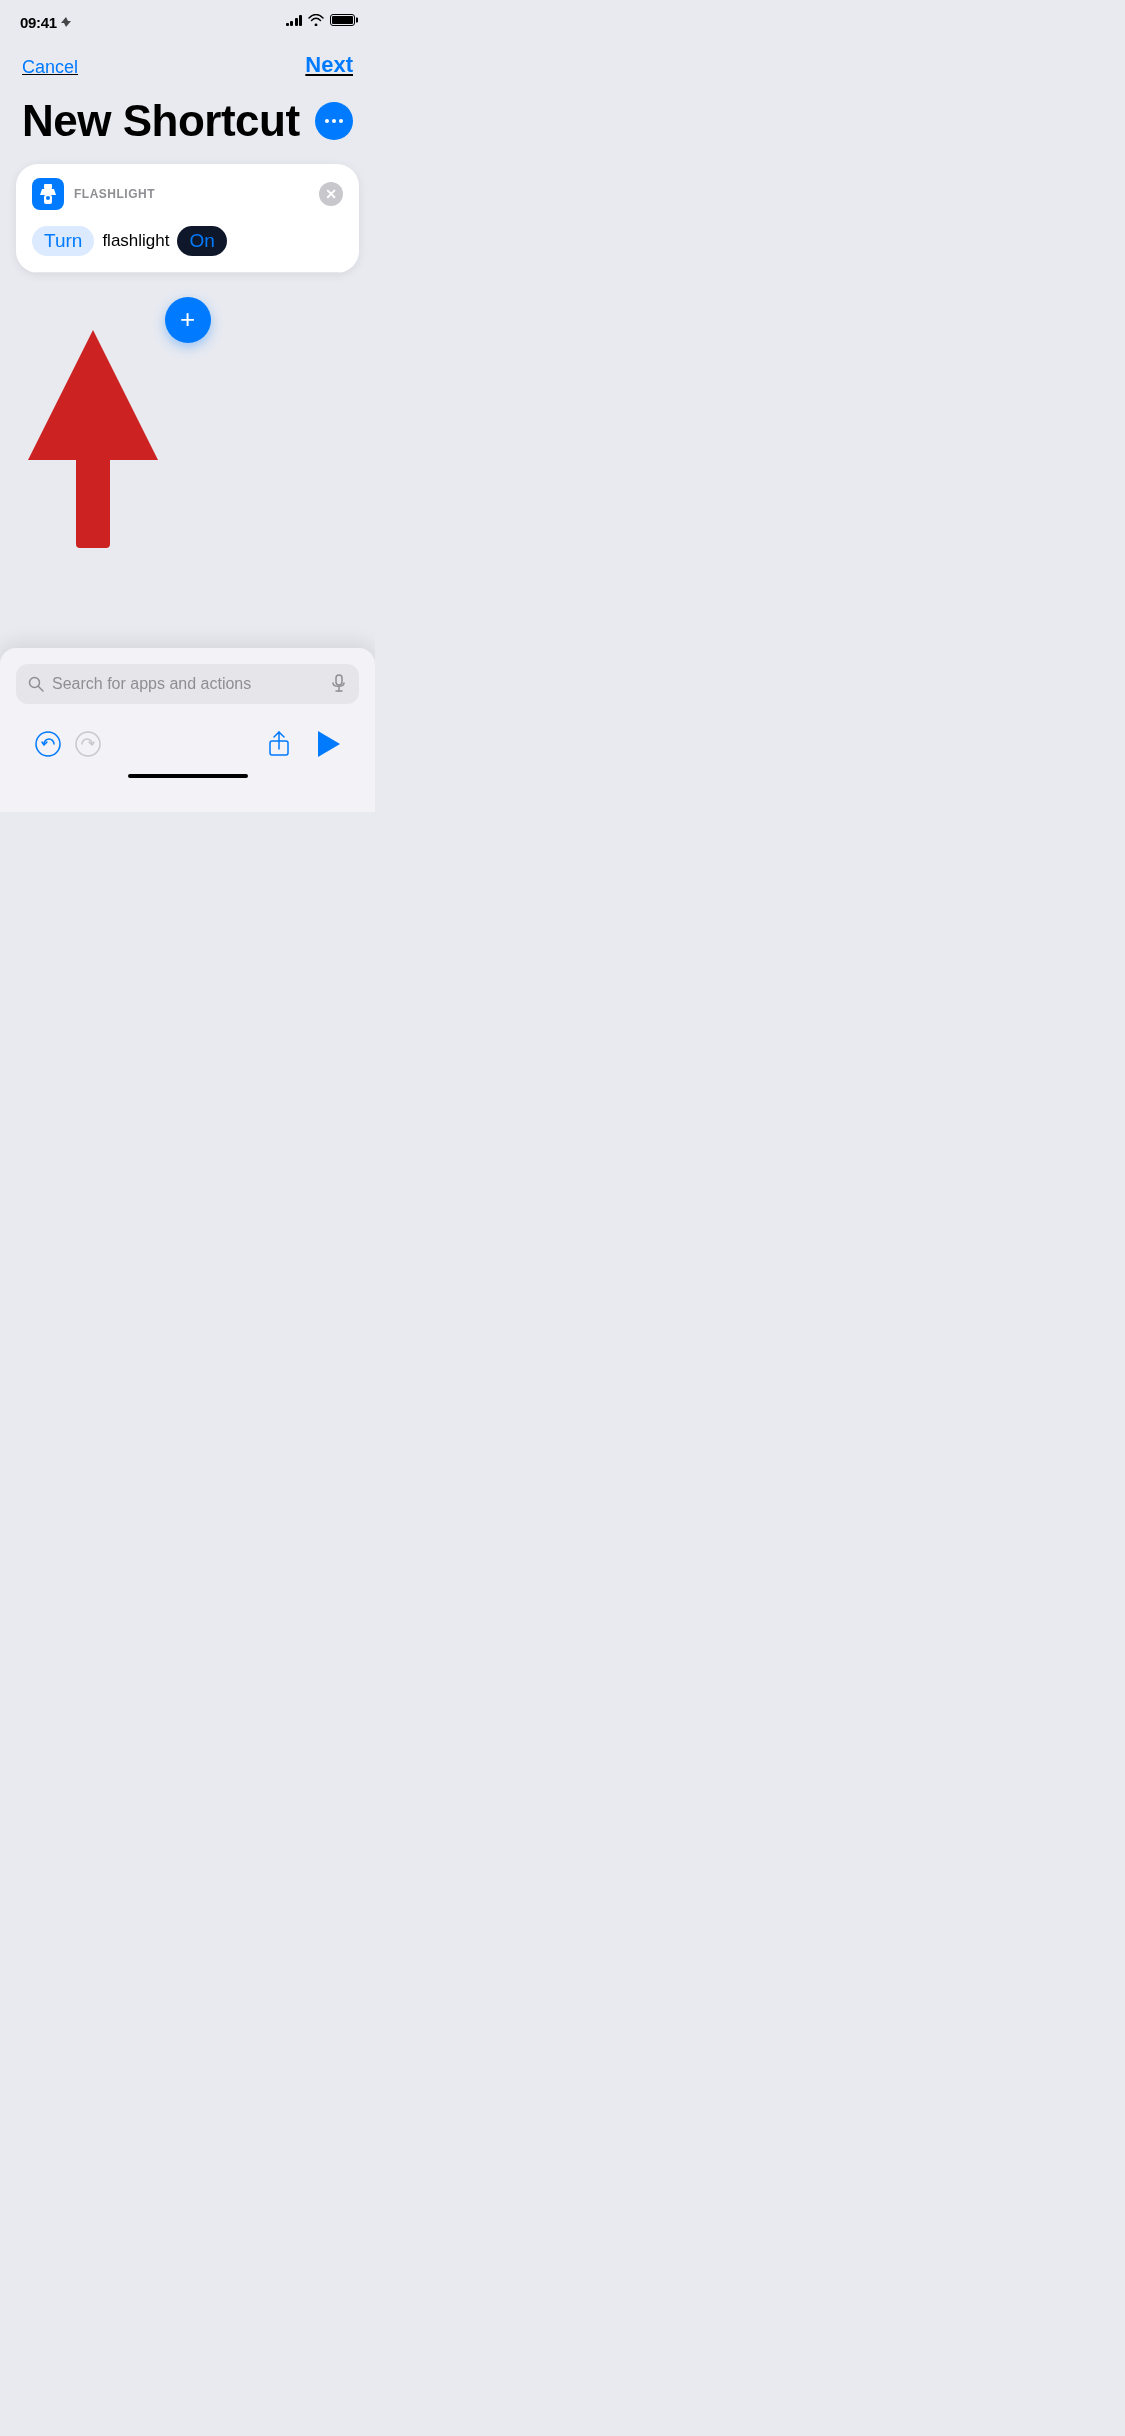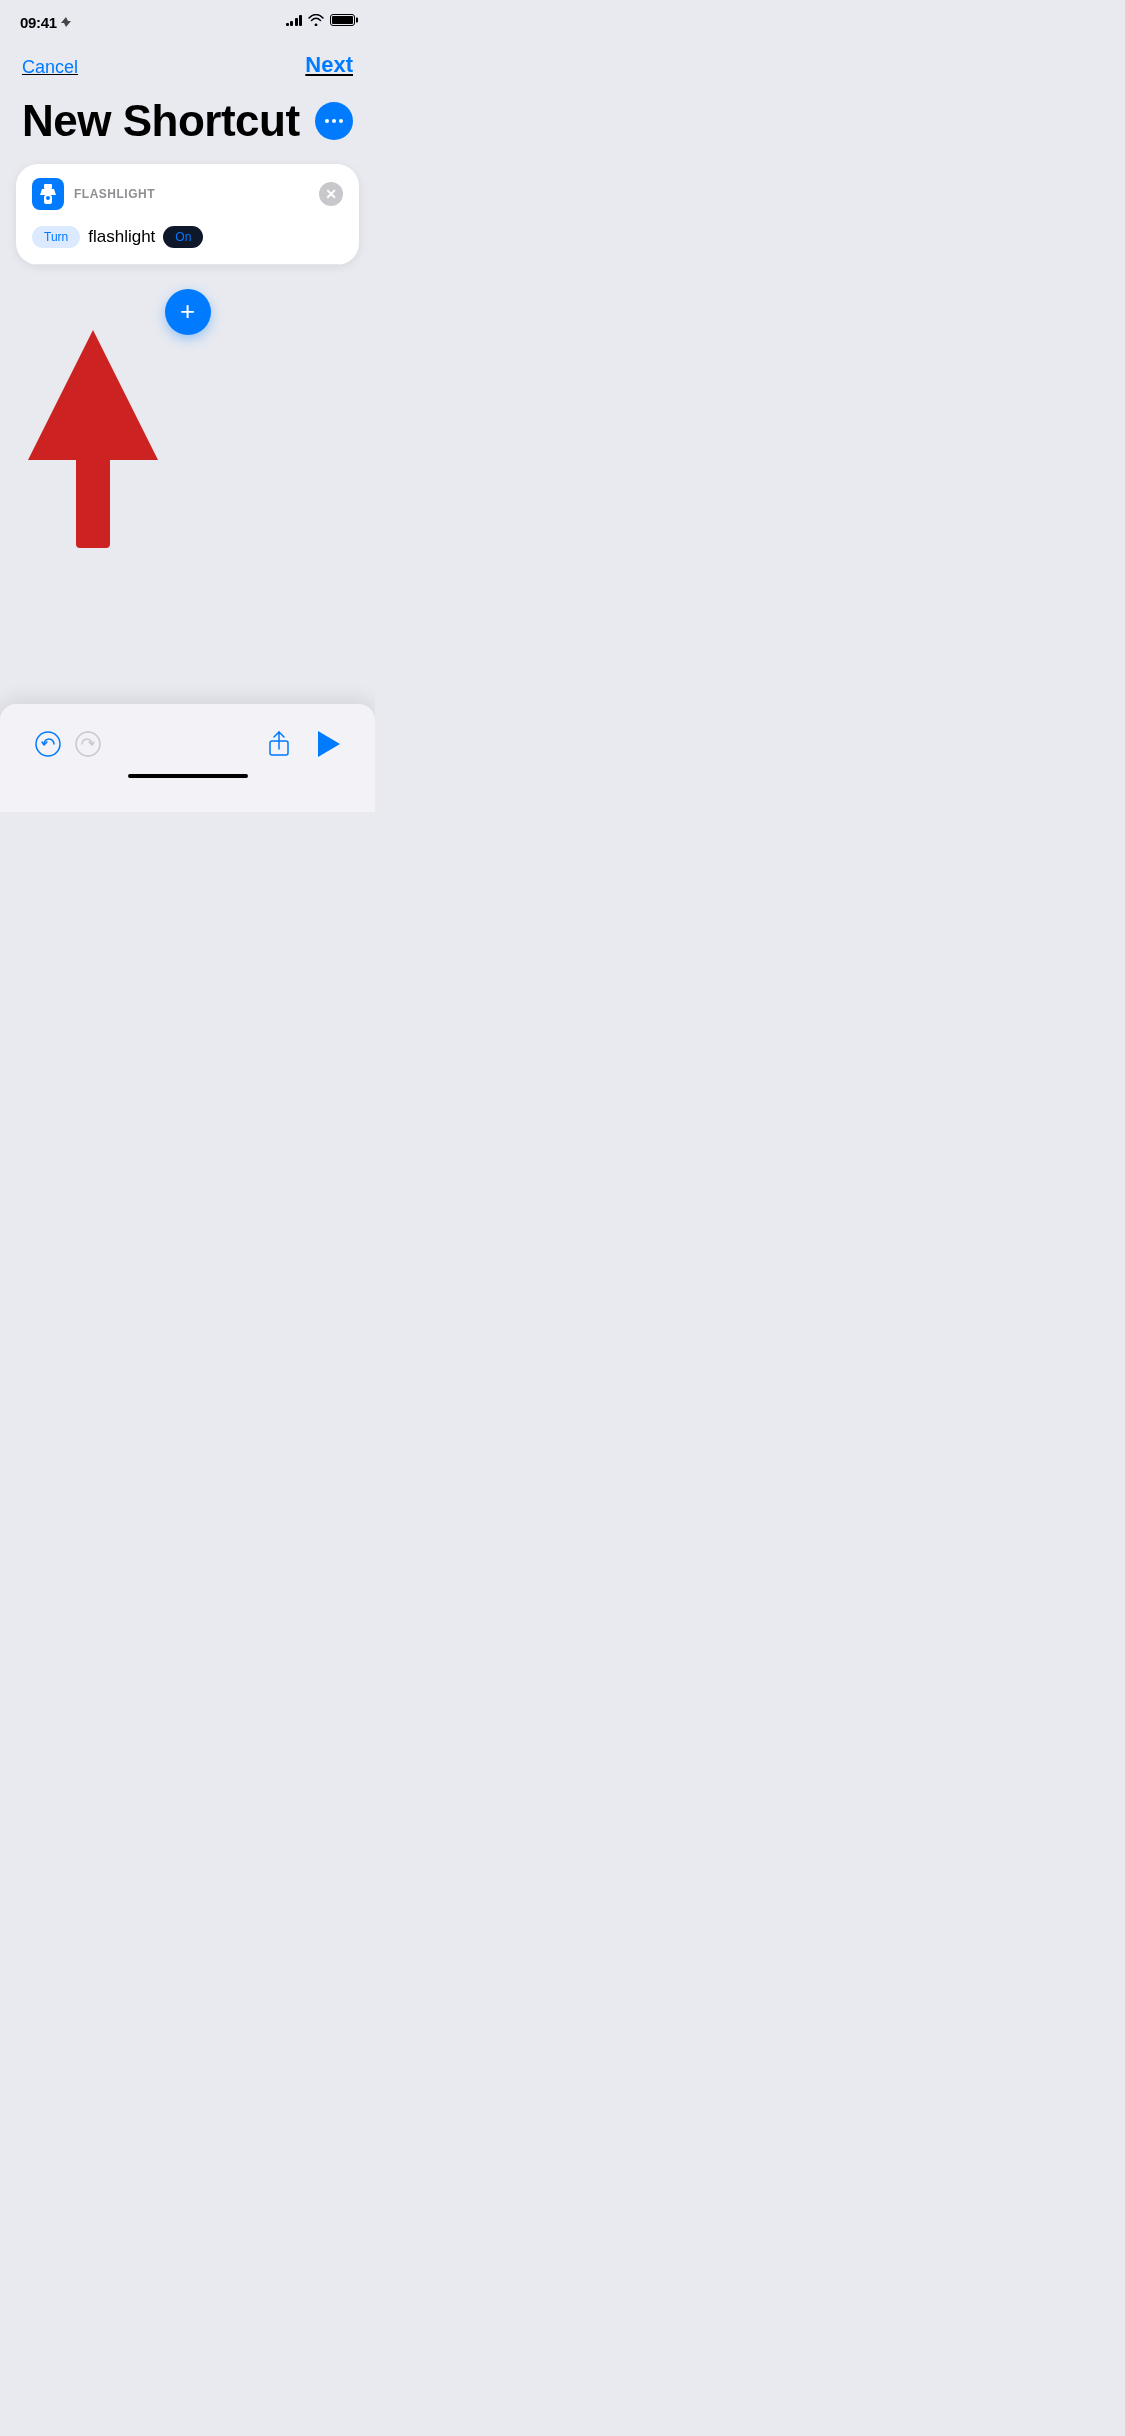--- a/index.html
+++ b/index.html
@@ -203,21 +203,21 @@
       display: flex;
       align-items: center;
       gap: 8px;
       flex-wrap: wrap;
     }
 
     .pill {
       display: inline-block;
       padding: 4px 12px;
       border-radius: 20px;
-      font-size: 12px;
+      font-size: 19px;
       font-weight: 500;
     }
 
     .pill-blue {
       background: #dbeafe;
       color: #007AFF;
     }
 
     .pill-blue-light {
       background: #0f172a;
@@ -455,20 +455,37 @@
   </svg>
 </div>
 
 <div class="add-button-wrap">
   <div class="add-button">
     <span class="add-plus">+</span>
   </div>
 </div>
 
 <div class="bottom-sheet">
+  <div class="search-bar">
+    <span class="search-icon-wrap">
+      <svg width="16" height="16" viewBox="0 0 16 16" fill="none">
+        <circle cx="6.5" cy="6.5" r="5" stroke="#8e8e93" stroke-width="1.5"></circle>
+        <line x1="10.5" y1="10.5" x2="15" y2="15" stroke="#8e8e93" stroke-width="1.5" stroke-linecap="round"></line>
+      </svg>
+    </span>
+    <span class="search-placeholder">Search for apps and actions</span>
+    <span class="mic-icon-wrap">
+      <svg width="16" height="20" viewBox="0 0 16 20" fill="none">
+        <rect x="5" y="1" width="6" height="10" rx="3" stroke="#8e8e93" stroke-width="1.5"></rect>
+        <path d="M2 9 C2 13.4 13 13.4 13 9" stroke="#8e8e93" stroke-width="1.5" stroke-linecap="round" fill="none"></path>
+        <line x1="8" y1="13" x2="8" y2="17" stroke="#8e8e93" stroke-width="1.5" stroke-linecap="round"></line>
+        <line x1="5" y1="17" x2="11" y2="17" stroke="#8e8e93" stroke-width="1.5" stroke-linecap="round"></line>
+      </svg>
+    </span>
+  </div>
 
   <div class="bottom-toolbar">
 
     <div class="toolbar-btn">
       <svg width="28" height="28" viewBox="0 0 28 28" fill="none">
         <circle cx="14" cy="14" r="12" stroke="#007AFF" stroke-width="1.5"></circle>
         <path d="M10 14 C10 11 12.5 9 15 9 C17.5 9 20 11 20 14" stroke="#007AFF" stroke-width="1.5" fill="none" stroke-linecap="round"></path>
         <polyline points="8,12 10,15 13,12" stroke="#007AFF" stroke-width="1.5" fill="none" stroke-linecap="round" stroke-linejoin="round"></polyline>
       </svg>
     </div>

